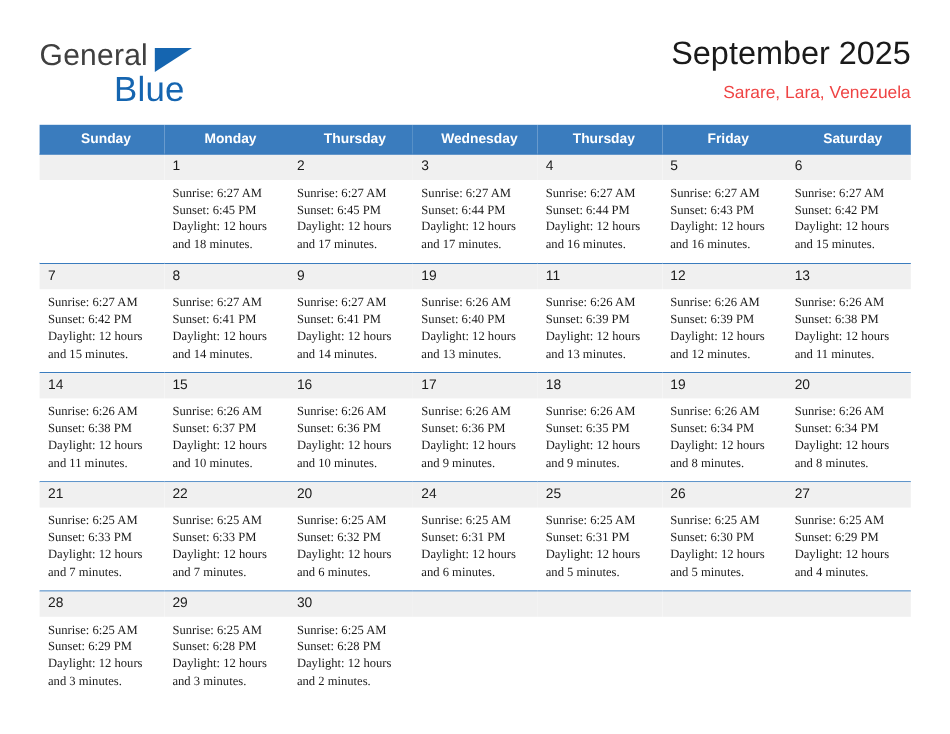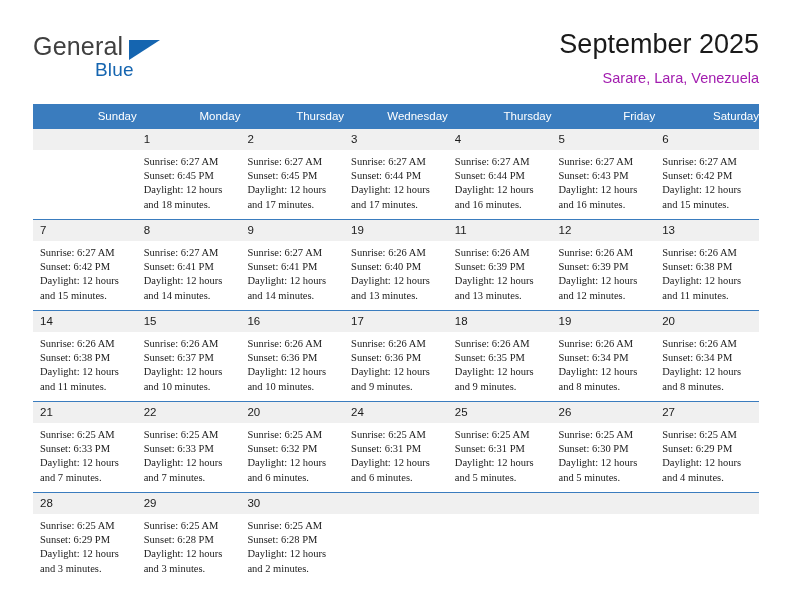--- a/index.html
+++ b/index.html
@@ -52,60 +52,60 @@
     top: 8px;
     width: 0;
     height: 0;
     border-left: 31px solid #1565b0;
     border-bottom: 20px solid transparent;
   }
   .logo-blue {
     position: absolute;
     left: 62px;
     top: 27px;
-    font-size: 19px;
+    font-size: 29px;
     color: #1565b0;
     letter-spacing: 0.2px;
   }
 
   .title-block {
     position: absolute;
     right: 0;
     top: 0;
     text-align: right;
   }
   .cal-title {
     font-size: 27px;
     color: #1a1a1a;
     line-height: 32px;
     white-space: nowrap;
   }
   .cal-subtitle {
     font-size: 14.5px;
-    color: #a21caf;
+    color: #ef4444;
     line-height: 20px;
     margin-top: 8px;
     white-space: nowrap;
   }
 
   
   .calendar {
     position: absolute;
     left: 33px;
     top: 104px;
     width: 726px;
     border-collapse: collapse;
     table-layout: fixed;
   }
   .calendar th {
     background: #3a7cbe;
     color: #ffffff;
-    font-weight: normal;
+    font-weight: bold;
     font-size: 11.5px;
-    text-align: right;
+    text-align: center;
     padding: 6px 0 6px 7px;
     height: 12px;
     border: none;
   }
   .weekrow {
     height: 90px;
   }
   .daycell {
     vertical-align: top;
     padding: 0;

